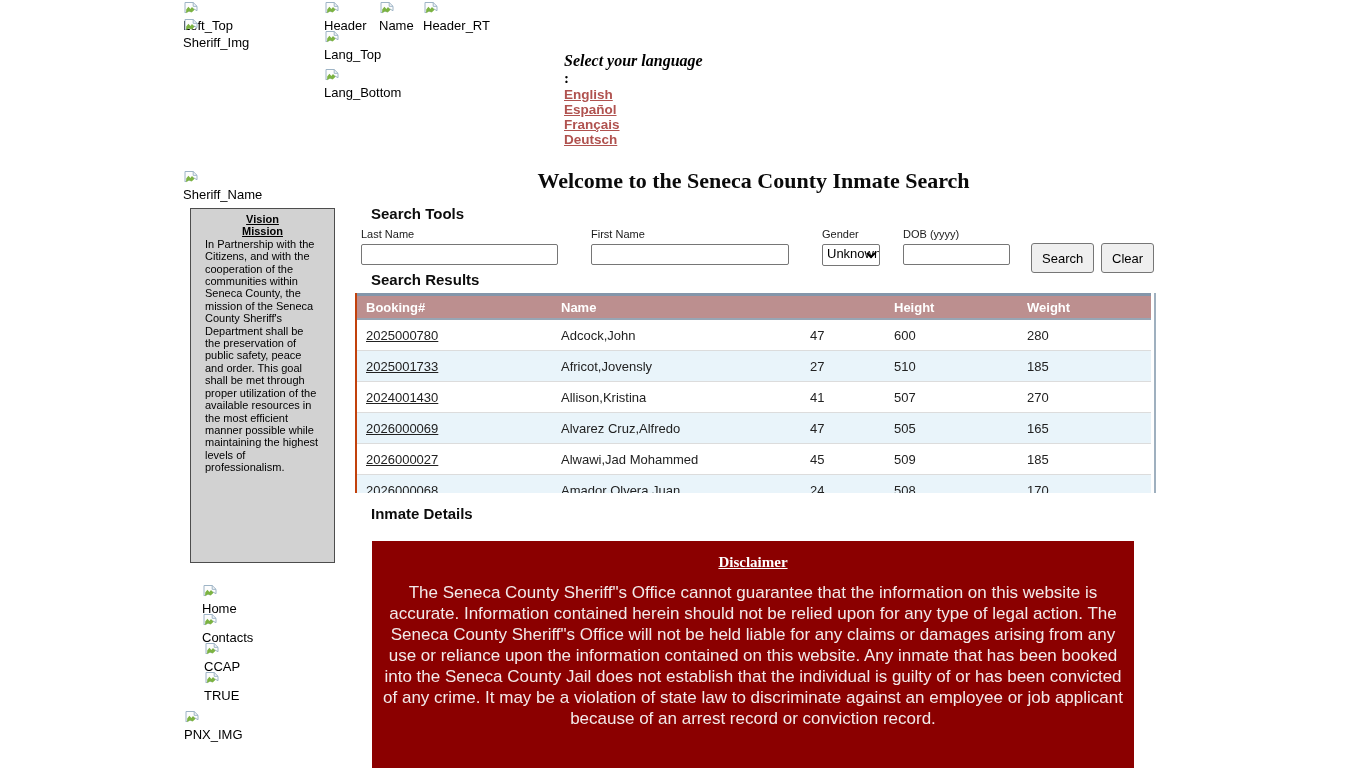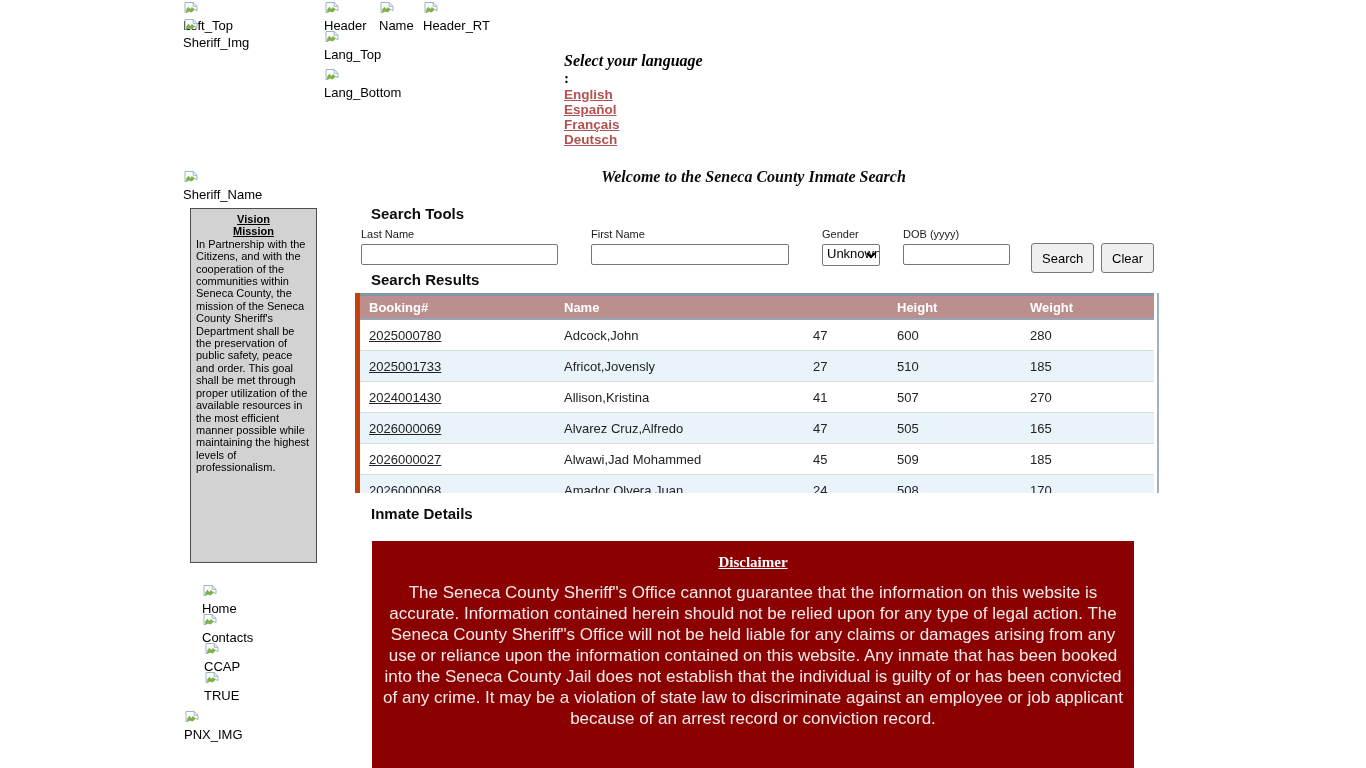--- a/index.html
+++ b/index.html
@@ -14,46 +14,46 @@
   .bimg .alt{font-size:13px;color:#000;line-height:16px;}
   a.bimg-link{text-decoration:none;color:#000;}
   
   .langbar{display:flex;align-items:baseline;font-size:15px;}
   .lang-label{font-family:"Liberation Serif","DejaVu Serif",serif;font-weight:bold;font-style:italic;font-size:16px;}
   .lang-colon{font-family:"Liberation Serif","DejaVu Serif",serif;font-weight:bold;margin-left:14px;}
   .lang-link{color:#B0524F;font-weight:bold;font-size:13.5px;text-decoration:underline;margin-left:13px;cursor:pointer;}
   
   .missionbox{
     left:190px;top:208px;width:115px;height:345px;
-    background:#d2d2d2;border:1px solid #4d4d4d;padding:4px 5px;
+    background:#d2d2d2;border:1px solid #4d4d4d;padding:4px 14px;
     font-size:11px;line-height:12.4px;color:#000;overflow:hidden;
   }
   .missionbox .mtitle{display:block;text-align:center;font-weight:bold;text-decoration:underline;}
   
   .main{left:355px;top:160px;width:797px;height:608px;}
   .welcome{
     width:100%;text-align:center;
     font-family:"Liberation Serif","DejaVu Serif",serif;
-    font-weight:bold;font-style:italic;font-size:16px;color:#0a0a0a;
+    font-weight:bold;font-size:22px;color:#0a0a0a;
   }
   .sect-h{font-size:15px;font-weight:bold;color:#0c0c0c;}
   .flabel{font-size:11px;color:#1a1a1a;}
   .tbox{
     box-sizing:border-box;height:21px;border:1px solid #767676;border-radius:2px;
     font-size:13px;padding:1px 4px;background:#fff;
   }
   select.tbox{height:22px;padding:0;}
   .btn{
     font-family:"Liberation Sans","DejaVu Sans",sans-serif;font-size:13px;color:#000;
     background:#efefef;border:1px solid #767676;border-radius:3px;height:30px;padding:1px 10px;cursor:pointer;
   }
   
   .tablewrap{
     left:0;top:133px;width:797px;height:200px;overflow:hidden;
-    border-left:5px solid #c2410c;border-right:2px solid #9fb0bf;
+    border-left:2px solid #c2410c;border-right:2px solid #9fb0bf;
   }
   table.results{border-collapse:collapse;table-layout:fixed;width:794px;font-size:13px;}
   table.results th{
     background:#BC8F8F;color:#ffffff;font-weight:bold;text-align:left;
     height:22px;padding:0 0 0 9px;
     border-top:3px solid #8496AA;border-bottom:2px solid #97A5B4;
   }
   table.results td{height:30px;padding:0 0 0 9px;border-bottom:1px solid #dcdcdc;color:#222;}
   table.results tr.alt td{background:#E9F4FA;}
   a.booking{color:#222;text-decoration:underline;cursor:pointer;}

